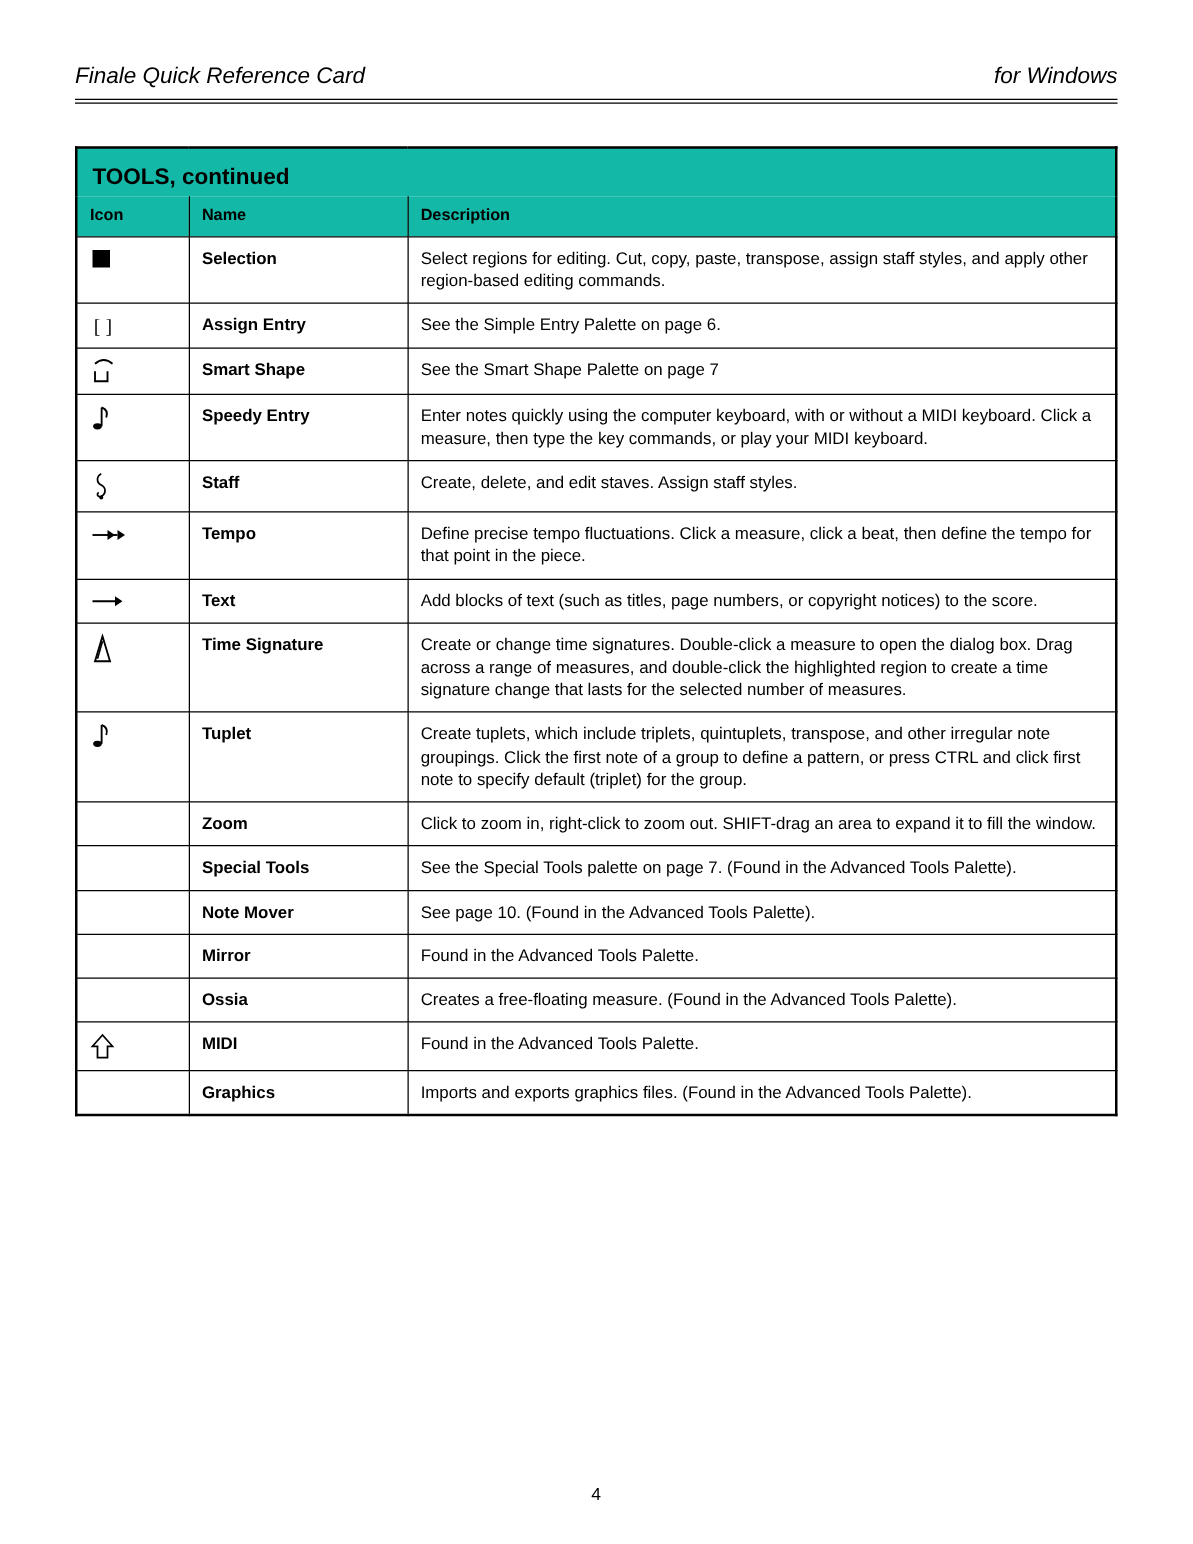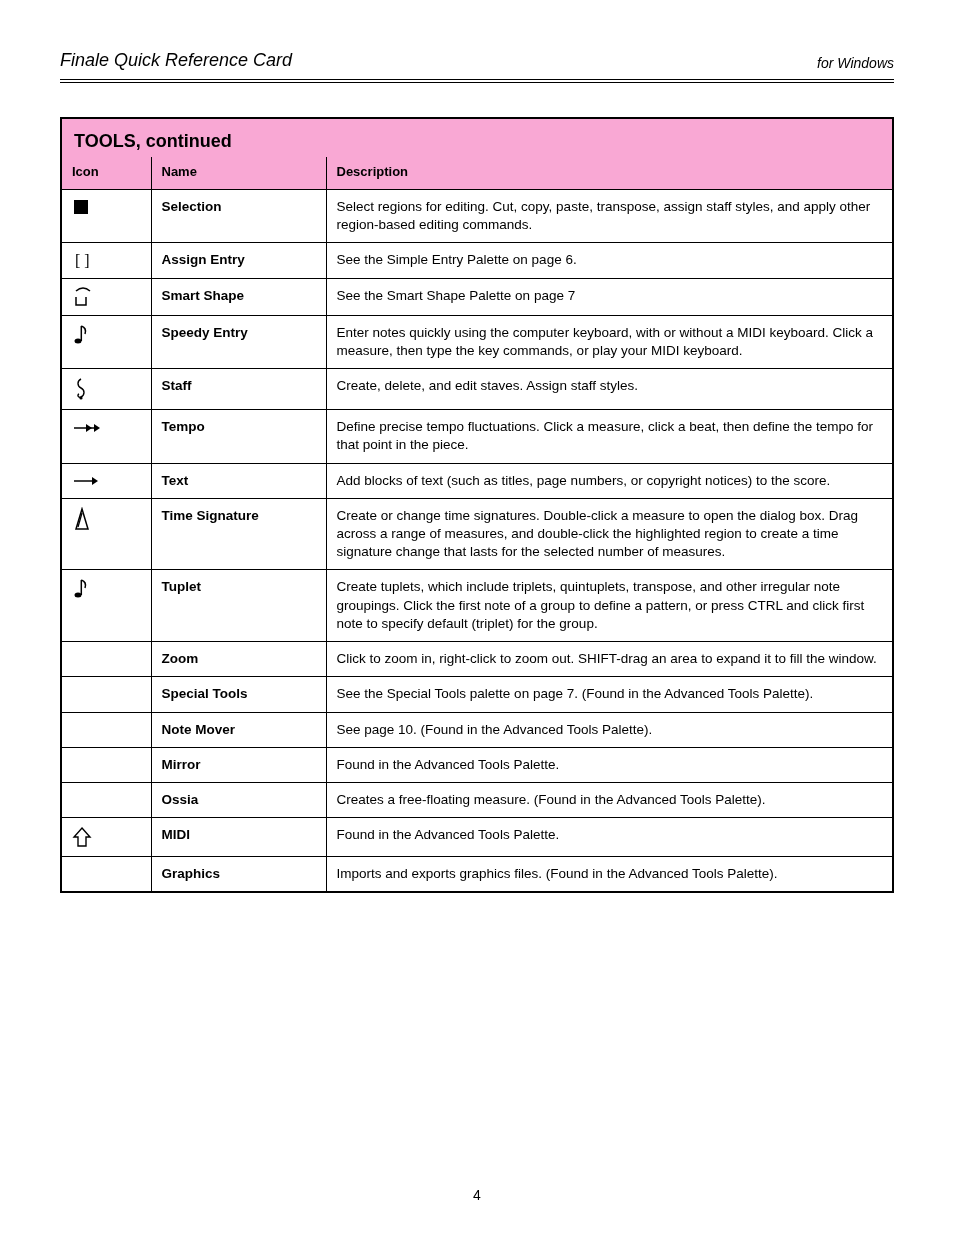--- a/index.html
+++ b/index.html
@@ -18,37 +18,37 @@
     display: flex;
     justify-content: space-between;
     align-items: flex-end;
     padding-bottom: 8px;
     border-bottom: 4px double #000;
     margin-bottom: 34px;
     font-size: 14px;
     font-style: italic;
   }
   .header .left { font-size: 18px; }
-  .header .right { font-size: 14px; }
+  .header .right { font-size: 18px; }
   .tbl {
     width: 100%;
     border: 2.5px solid #000;
     border-collapse: collapse;
     table-layout: fixed;
   }
   .tbl th, .tbl td {
     border: 1px solid #000;
     padding: 8px 10px 8px 10px;
     font-size: 13.5px;
     text-align: left;
     vertical-align: top;
     line-height: 1.35;
   }
   .tbl thead th {
-    background: #f9a8d4;
+    background: #14b8a6;
     font-weight: bold;
   }
   .tbl thead th.title {
     font-size: 18px;
     padding: 10px 12px 4px 12px;
     border-bottom: none;
   }
   .tbl thead tr.sub th {
     font-size: 13px;
     padding-top: 6px;

